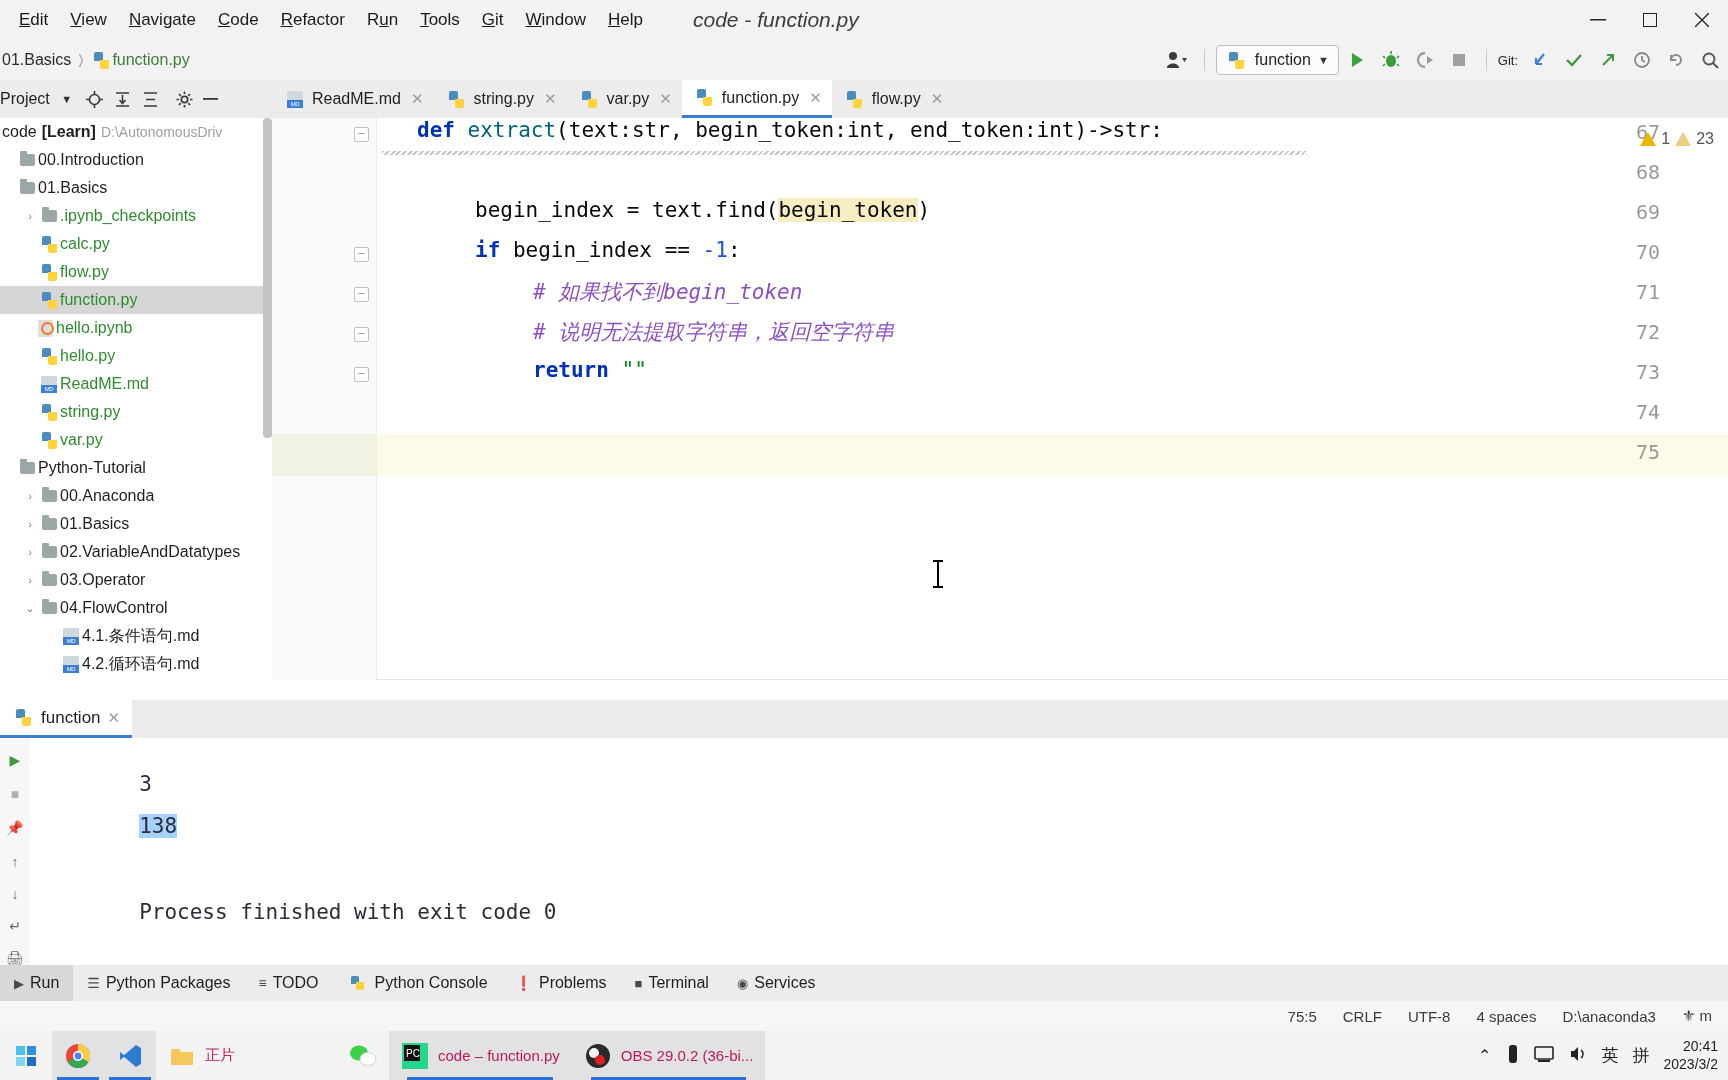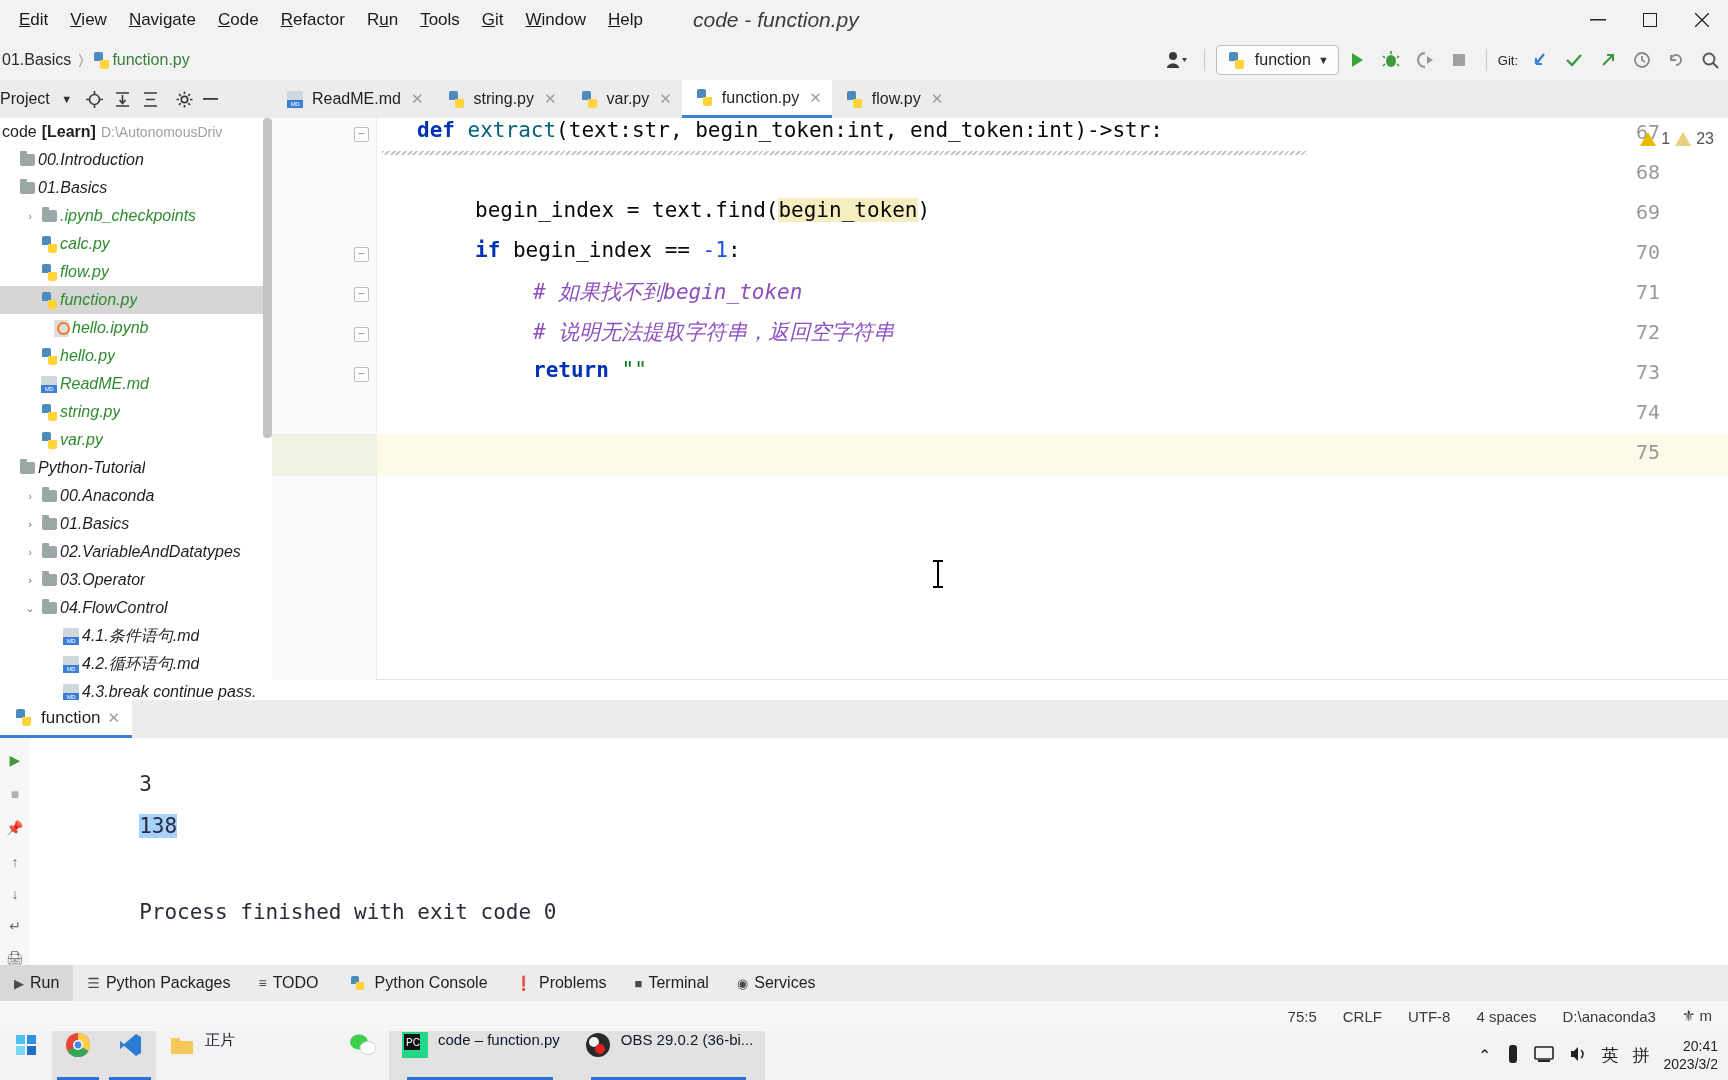--- a/index.html
+++ b/index.html
@@ -90,21 +90,21 @@
   .proj-root .nm { color: #1f1f1f; }
   .proj-root b { color: #1f1f1f; }
   .proj-root .path { color: #a0a0a0; font-size: 14px; }
 
   .trow {
     display: flex; align-items: center; height: 28px; font-size: 16px;
     white-space: nowrap; color: #1f1f1f; padding-right: 4px;
   }
   .trow.sel { background: #d6d6d6; }
   .arrow { width: 16px; text-align: center; color: #7a7a7a; font-size: 11px; flex: none; }
-  .tname { overflow: hidden; text-overflow: clip; font-style: italic; }
+  .tname { overflow: hidden; text-overflow: clip; }
   .tname.green { color: #2e8b2e; }
   .ico { width: 22px; flex: none; display: flex; align-items: center; justify-content: center; }
 
   
   .f-folder { width: 15px; height: 12px; background: #9aa7a7; border-radius: 1px 2px 2px 2px; position: relative; }
   .f-folder:before { content:''; position:absolute; left:0; top:-3px; width:7px; height:3px; background:#9aa7a7; border-radius:1px 1px 0 0;}
   
   .f-py { width: 15px; height: 17px; position: relative; }
   .f-py .p1 { position:absolute; left:0; top:0; width:9px; height:9px; background:#4b8bbe; border-radius:2px 2px 0 0;}
   .f-py .p2 { position:absolute; right:0; bottom:0; width:9px; height:9px; background:#ffd43b; border-radius:0 0 2px 2px;}
@@ -219,22 +219,22 @@
     background: #f6f6f6; display: flex; align-items: center; justify-content: flex-end;
     gap: 26px; padding-right: 16px; font-size: 15px; color: #3a3a3a;
   }
 
   
   .taskbar {
     position: absolute; left: 0; top: 1031px; width: 1728px; height: 49px;
     background: #f3f3f3; display: flex; align-items: center;
   }
   .tb-app {
-    display: flex; gap: 9px; height: 49px; padding: 0 12px;
-    font-size: 15px; color: #0f172a; white-space: nowrap; position: relative;
+    display: flex; align-items: center; gap: 9px; height: 49px; padding: 0 12px;
+    font-size: 15px; color: #be185d; white-space: nowrap; position: relative;
   }
   .tb-app.running { background: #e2e2e2; }
   .tb-app.running:after {
     content:''; position:absolute; left:10%; bottom:0; width:80%; height:3px; background:#2d6fd8;
   }
   .tb-ico { width: 28px; height: 28px; display:flex; align-items:center; justify-content:center; }
   .tray {
     position: absolute; right: 0; top: 0; height: 49px; display:flex; align-items:center;
     gap: 14px; padding-right: 10px; font-size: 14px; color:#1f1f1f;
   }
@@ -504,21 +504,21 @@
         <div class="trow sel" style="padding-left: 22px;">
           <span class="arrow"></span>
           <span class="ico">
             <span class="f-py">
               <span class="p1"></span>
               <span class="p2"></span>
             </span>
           </span>
           <span class="tname green">function.py</span>
         </div>
-        <div class="trow" style="padding-left: 34px;">
+        <div class="trow" style="padding-left: 18px;">
           <span class="arrow"></span>
           <span class="ico">
             <span class="f-nb"></span>
           </span>
           <span class="tname green">hello.ipynb</span>
         </div>
         <div class="trow" style="padding-left: 22px;">
           <span class="arrow"></span>
           <span class="ico">
             <span class="f-py">
@@ -603,27 +603,20 @@
             <span class="f-md"></span>
           </span>
           <span class="tname">4.1.条件语句.md</span>
         </div>
         <div class="trow" style="padding-left: 44px;">
           <span class="arrow"></span>
           <span class="ico">
             <span class="f-md"></span>
           </span>
           <span class="tname">4.2.循环语句.md</span>
-        </div>
-        <div class="trow" style="padding-left: 44px;">
-          <span class="arrow"></span>
-          <span class="ico">
-            <span class="f-md"></span>
-          </span>
-          <span class="tname">4.3.break continue pass.</span>
         </div>
       </div>
     <div class="panel-scroll"></div>
   </div>
 
   <div class="editor">
     <div class="gutter"></div>
     <div class="gutter-border"></div>
     <div id="editor-body">
         <div class="lnum" style="top: 2px;">67</div>

